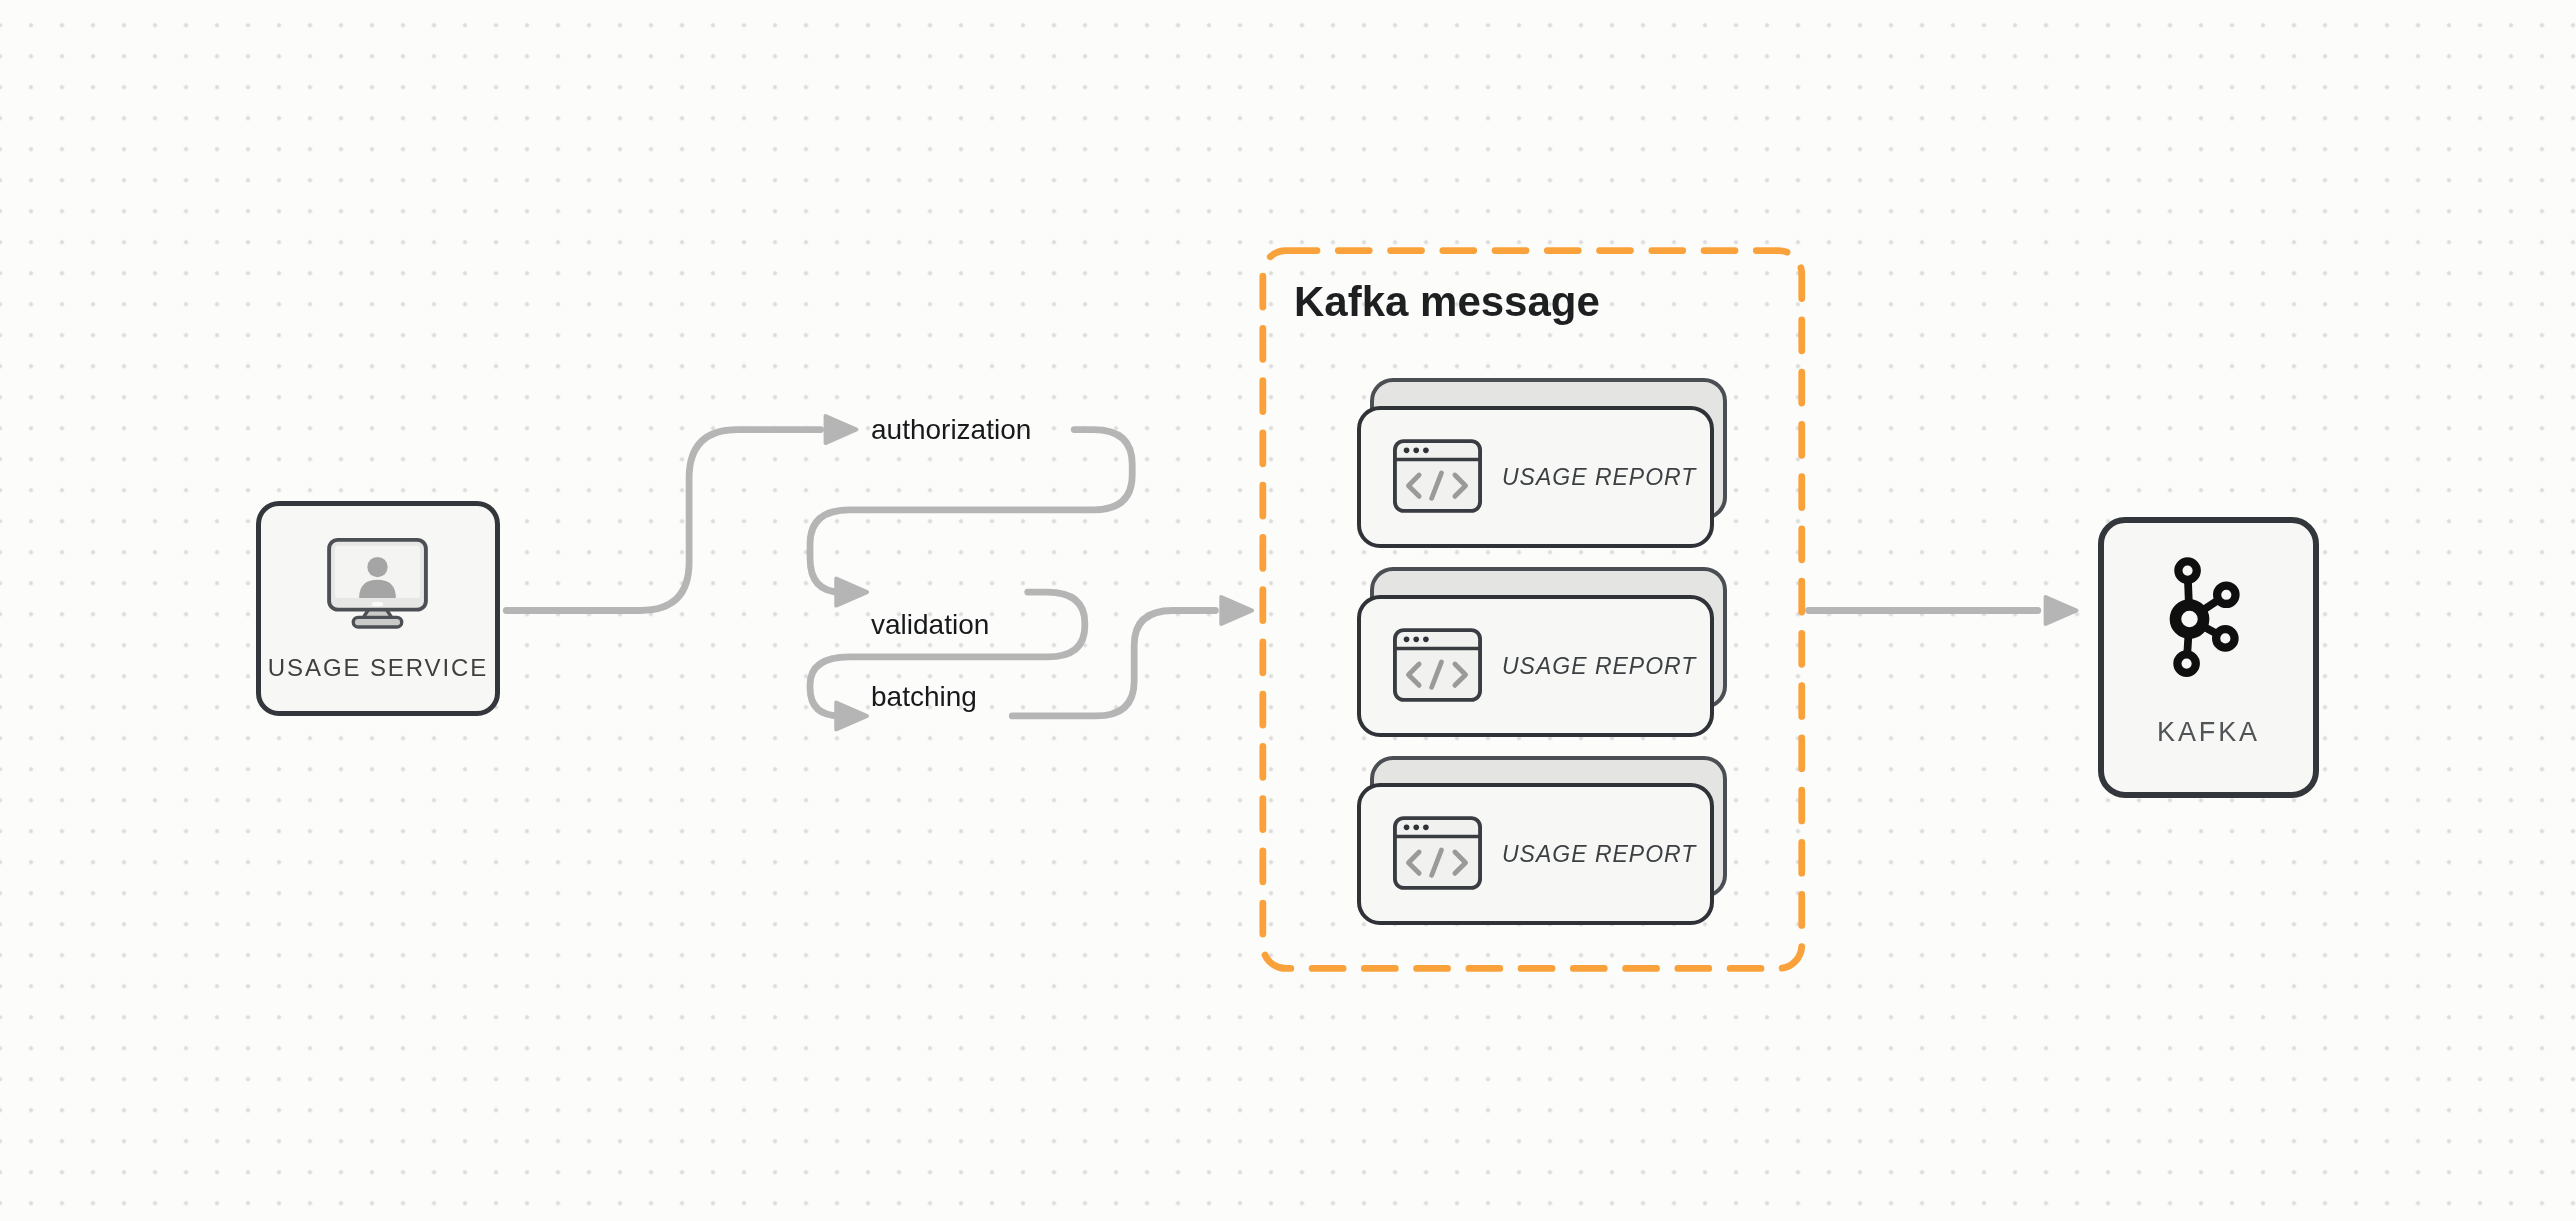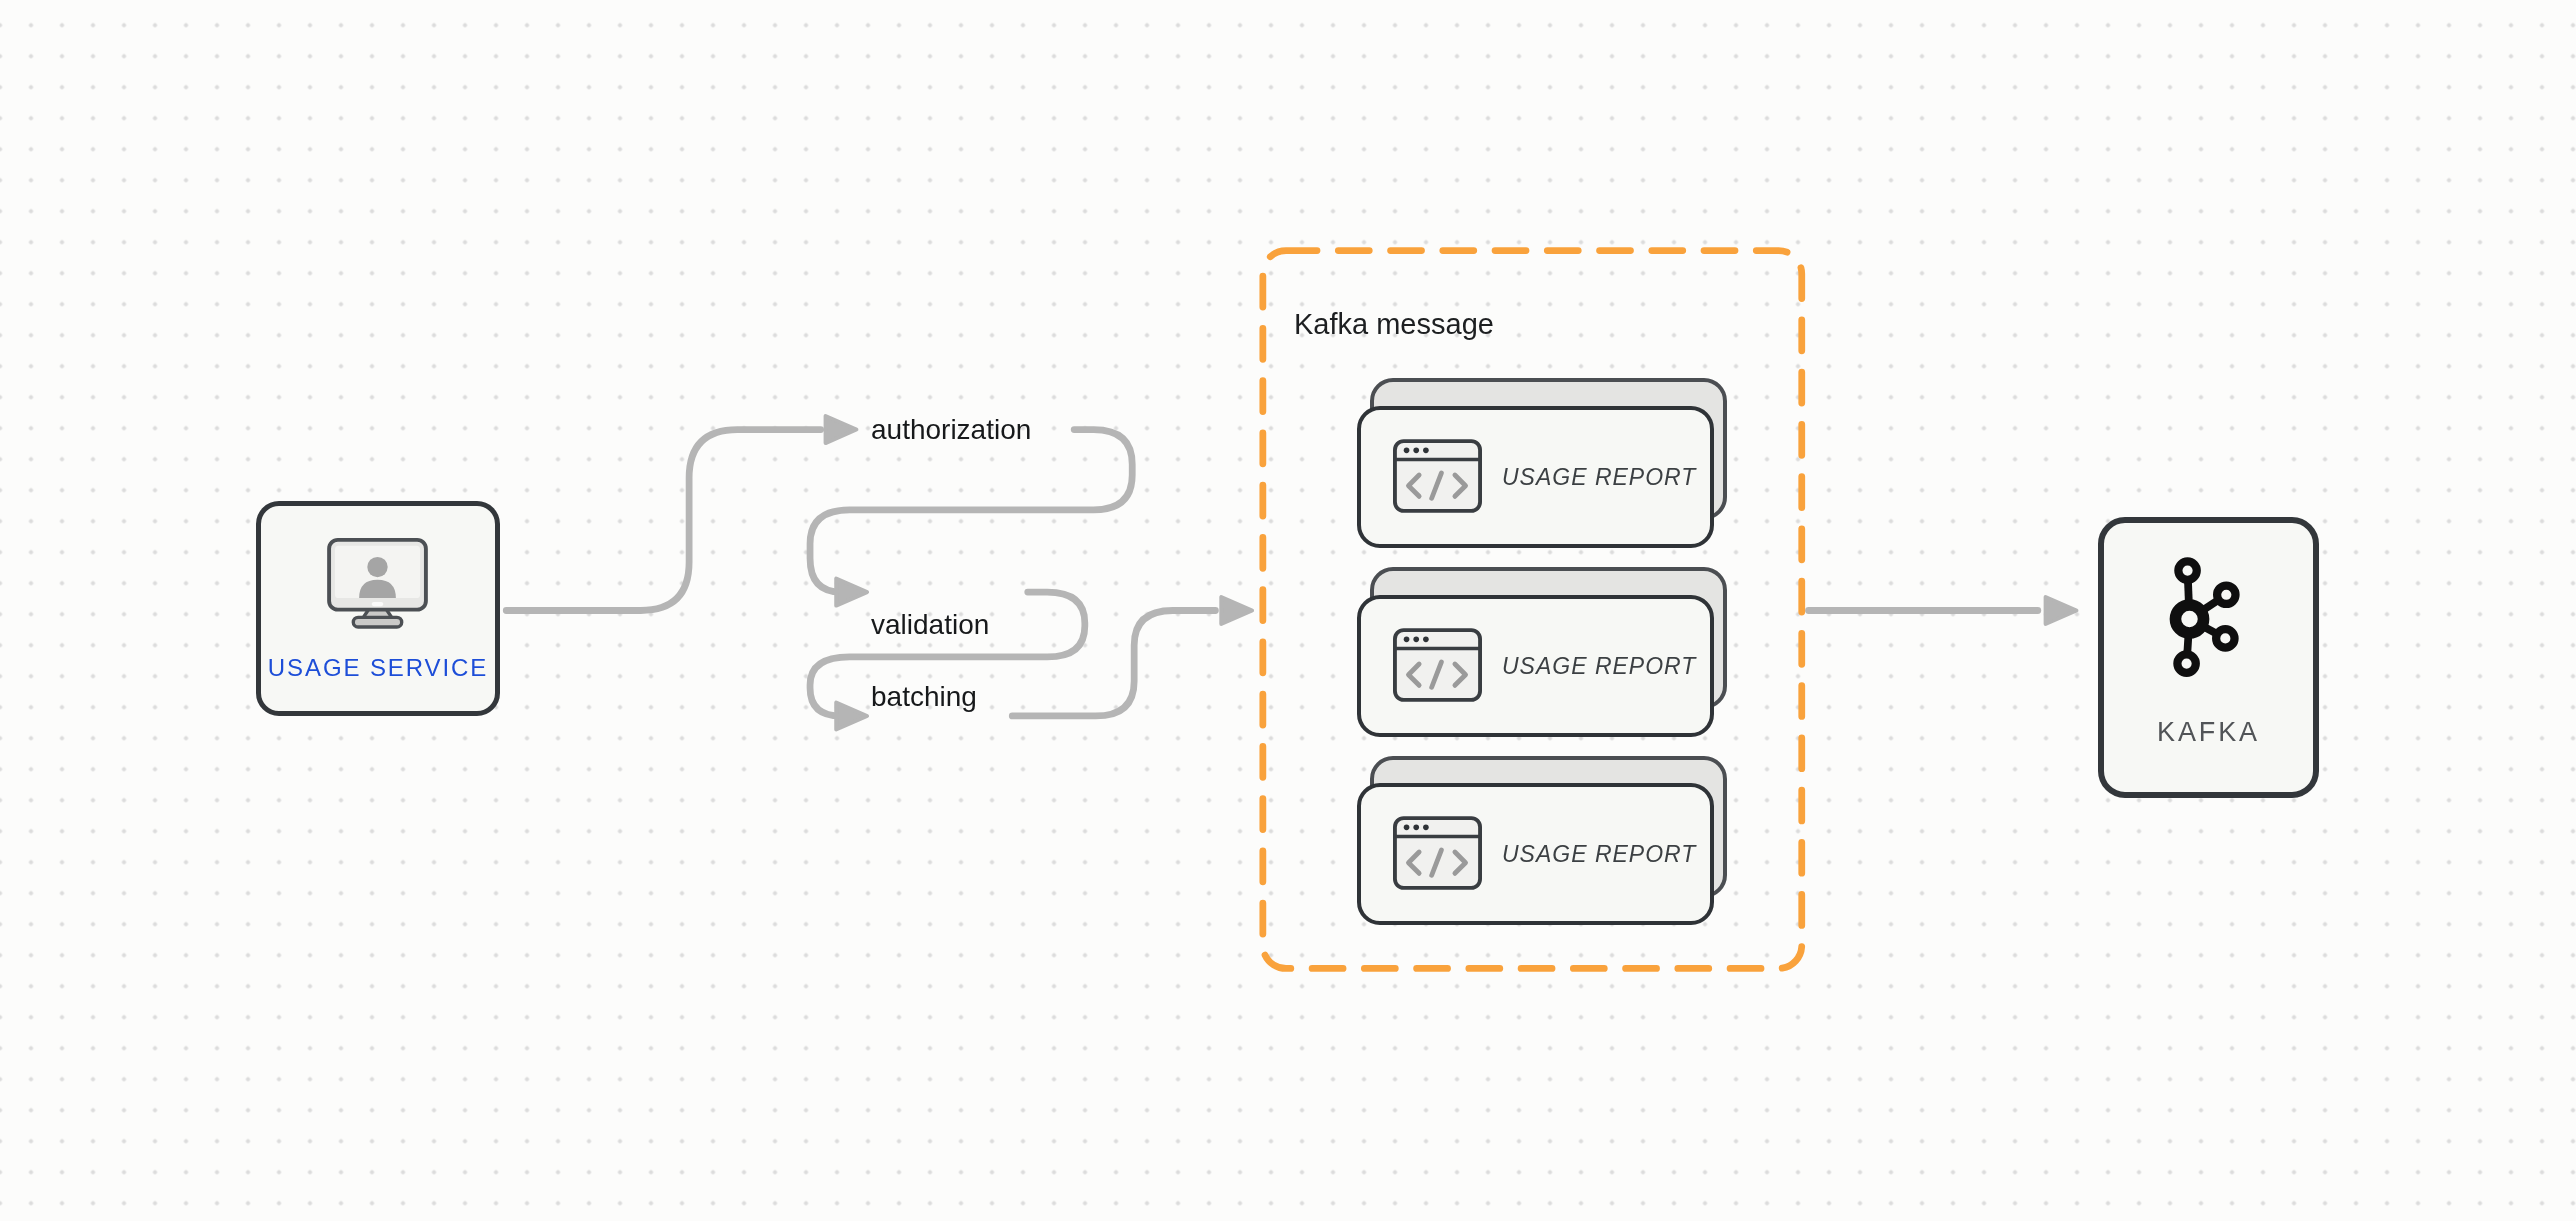--- a/index.html
+++ b/index.html
@@ -8,31 +8,31 @@
     background-color:#fcfcfb;
     background-image:radial-gradient(circle,#dcdcdc 1.8px,rgba(0,0,0,0) 2.4px);
     background-size:31px 31px;background-position:15.5px 9.7px;
     font-family:"Liberation Sans","DejaVu Sans",sans-serif;
   }
   .layer{position:absolute;left:0;top:0;}
   
   .node{position:absolute;background:#f7f8f5;border:5.8px solid #33373b;border-radius:23px;box-sizing:border-box;z-index:3;}
   .node-usage{left:256px;top:501px;width:244px;height:215px;}
   .node-kafka{left:2098px;top:469px;width:221px;height:281px;border-width:6.8px;border-radius:27px;margin-top:48px;}
-  .node-label{position:absolute;left:0;width:100%;text-align:center;color:#1d4ed8;letter-spacing:1.9px;font-weight:500;}
+  .node-label{position:absolute;left:0;width:100%;text-align:center;color:#404040;letter-spacing:1.9px;font-weight:500;}
   .usage-label{top:148px;font-size:24px;}
   .kafka-label{top:194px;font-size:27px;letter-spacing:2.9px;color:#515457;}
   .node-icon{position:absolute;}
   
   .step{position:absolute;left:871px;font-size:28px;line-height:33px;color:#17191b;font-weight:500;z-index:3;}
   .step-1{top:413px;}
   .step-2{top:608px;}
   .step-3{top:680px;}
   
-  .group-title{position:absolute;left:1294px;top:308px;font-size:29px;color:#1d1f21;font-weight:400;z-index:3;}
+  .group-title{position:absolute;left:1294px;top:278px;font-size:42px;color:#1d1f21;font-weight:700;z-index:3;}
   .card,.card-shadow{position:absolute;width:357px;height:142px;border-radius:23px;box-sizing:border-box;}
   .card{left:1357px;background:#f7f8f5;border:4.8px solid #2f3337;z-index:3;margin-top:41px;}
   .card-shadow{left:1370px;background:#e4e4e2;border:4.8px solid #4b4e52;z-index:2;}
   .card-1{top:365px;} .card-1s{top:378px;}
   .card-2{top:554px;} .card-2s{top:567px;}
   .card-3{top:742px;} .card-3s{top:756px;}
   .card-icon{position:absolute;left:32px;top:29px;}
   .card-label{position:absolute;left:141px;top:50%;transform:translateY(-50%);
     font-size:23px;font-style:italic;letter-spacing:1px;color:#3c4043;font-weight:500;}
 </style>

